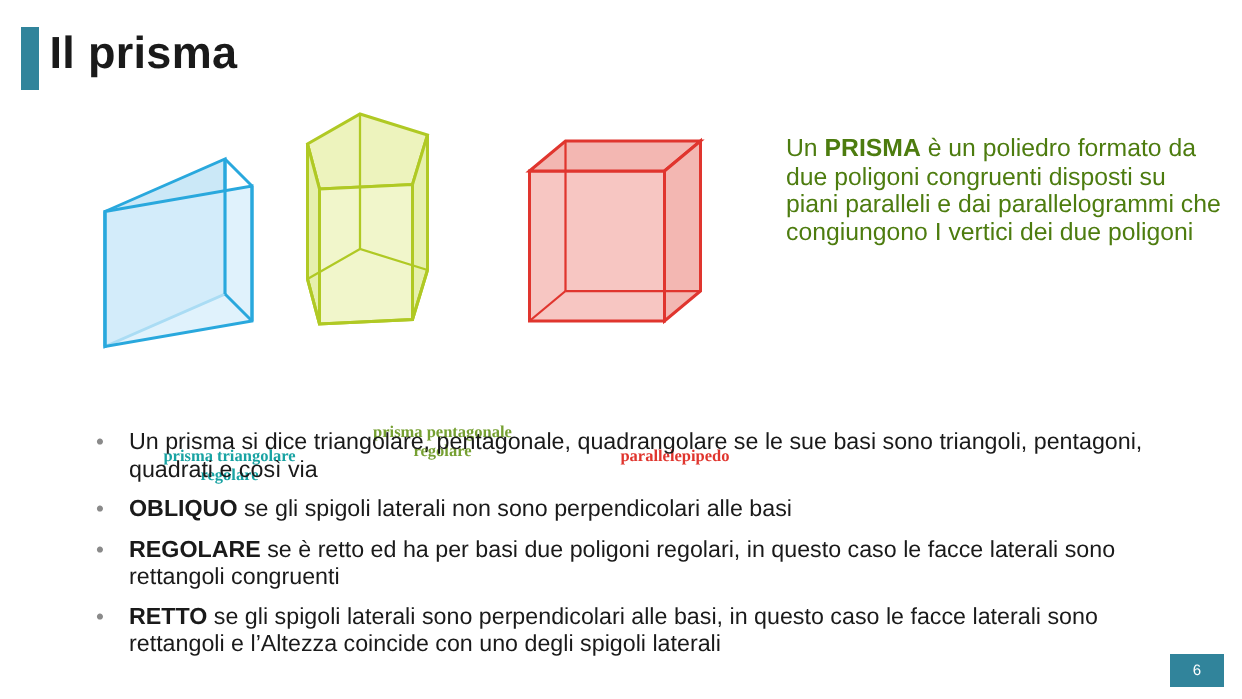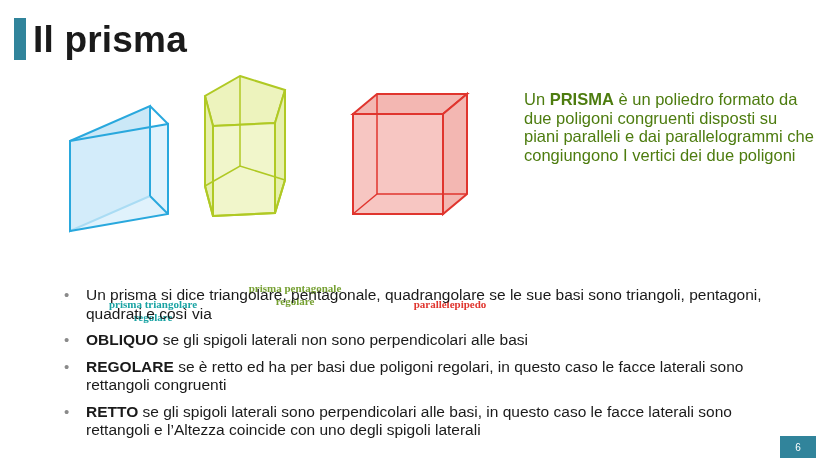--- a/index.html
+++ b/index.html
@@ -26,21 +26,21 @@
     left: 14px;
     top: 18px;
     width: 12px;
     height: 42px;
     background: #31849b;
   }
   .title-text {
     position: absolute;
     left: 33px;
     top: 19px;
-    font-size: 37px;
+    font-size: 30px;
     font-weight: bold;
     color: #1a1a1a;
     letter-spacing: 0.2px;
   }
   
   .figures {
     position: absolute;
     left: 40px;
     top: 66px;
     width: 470px;

